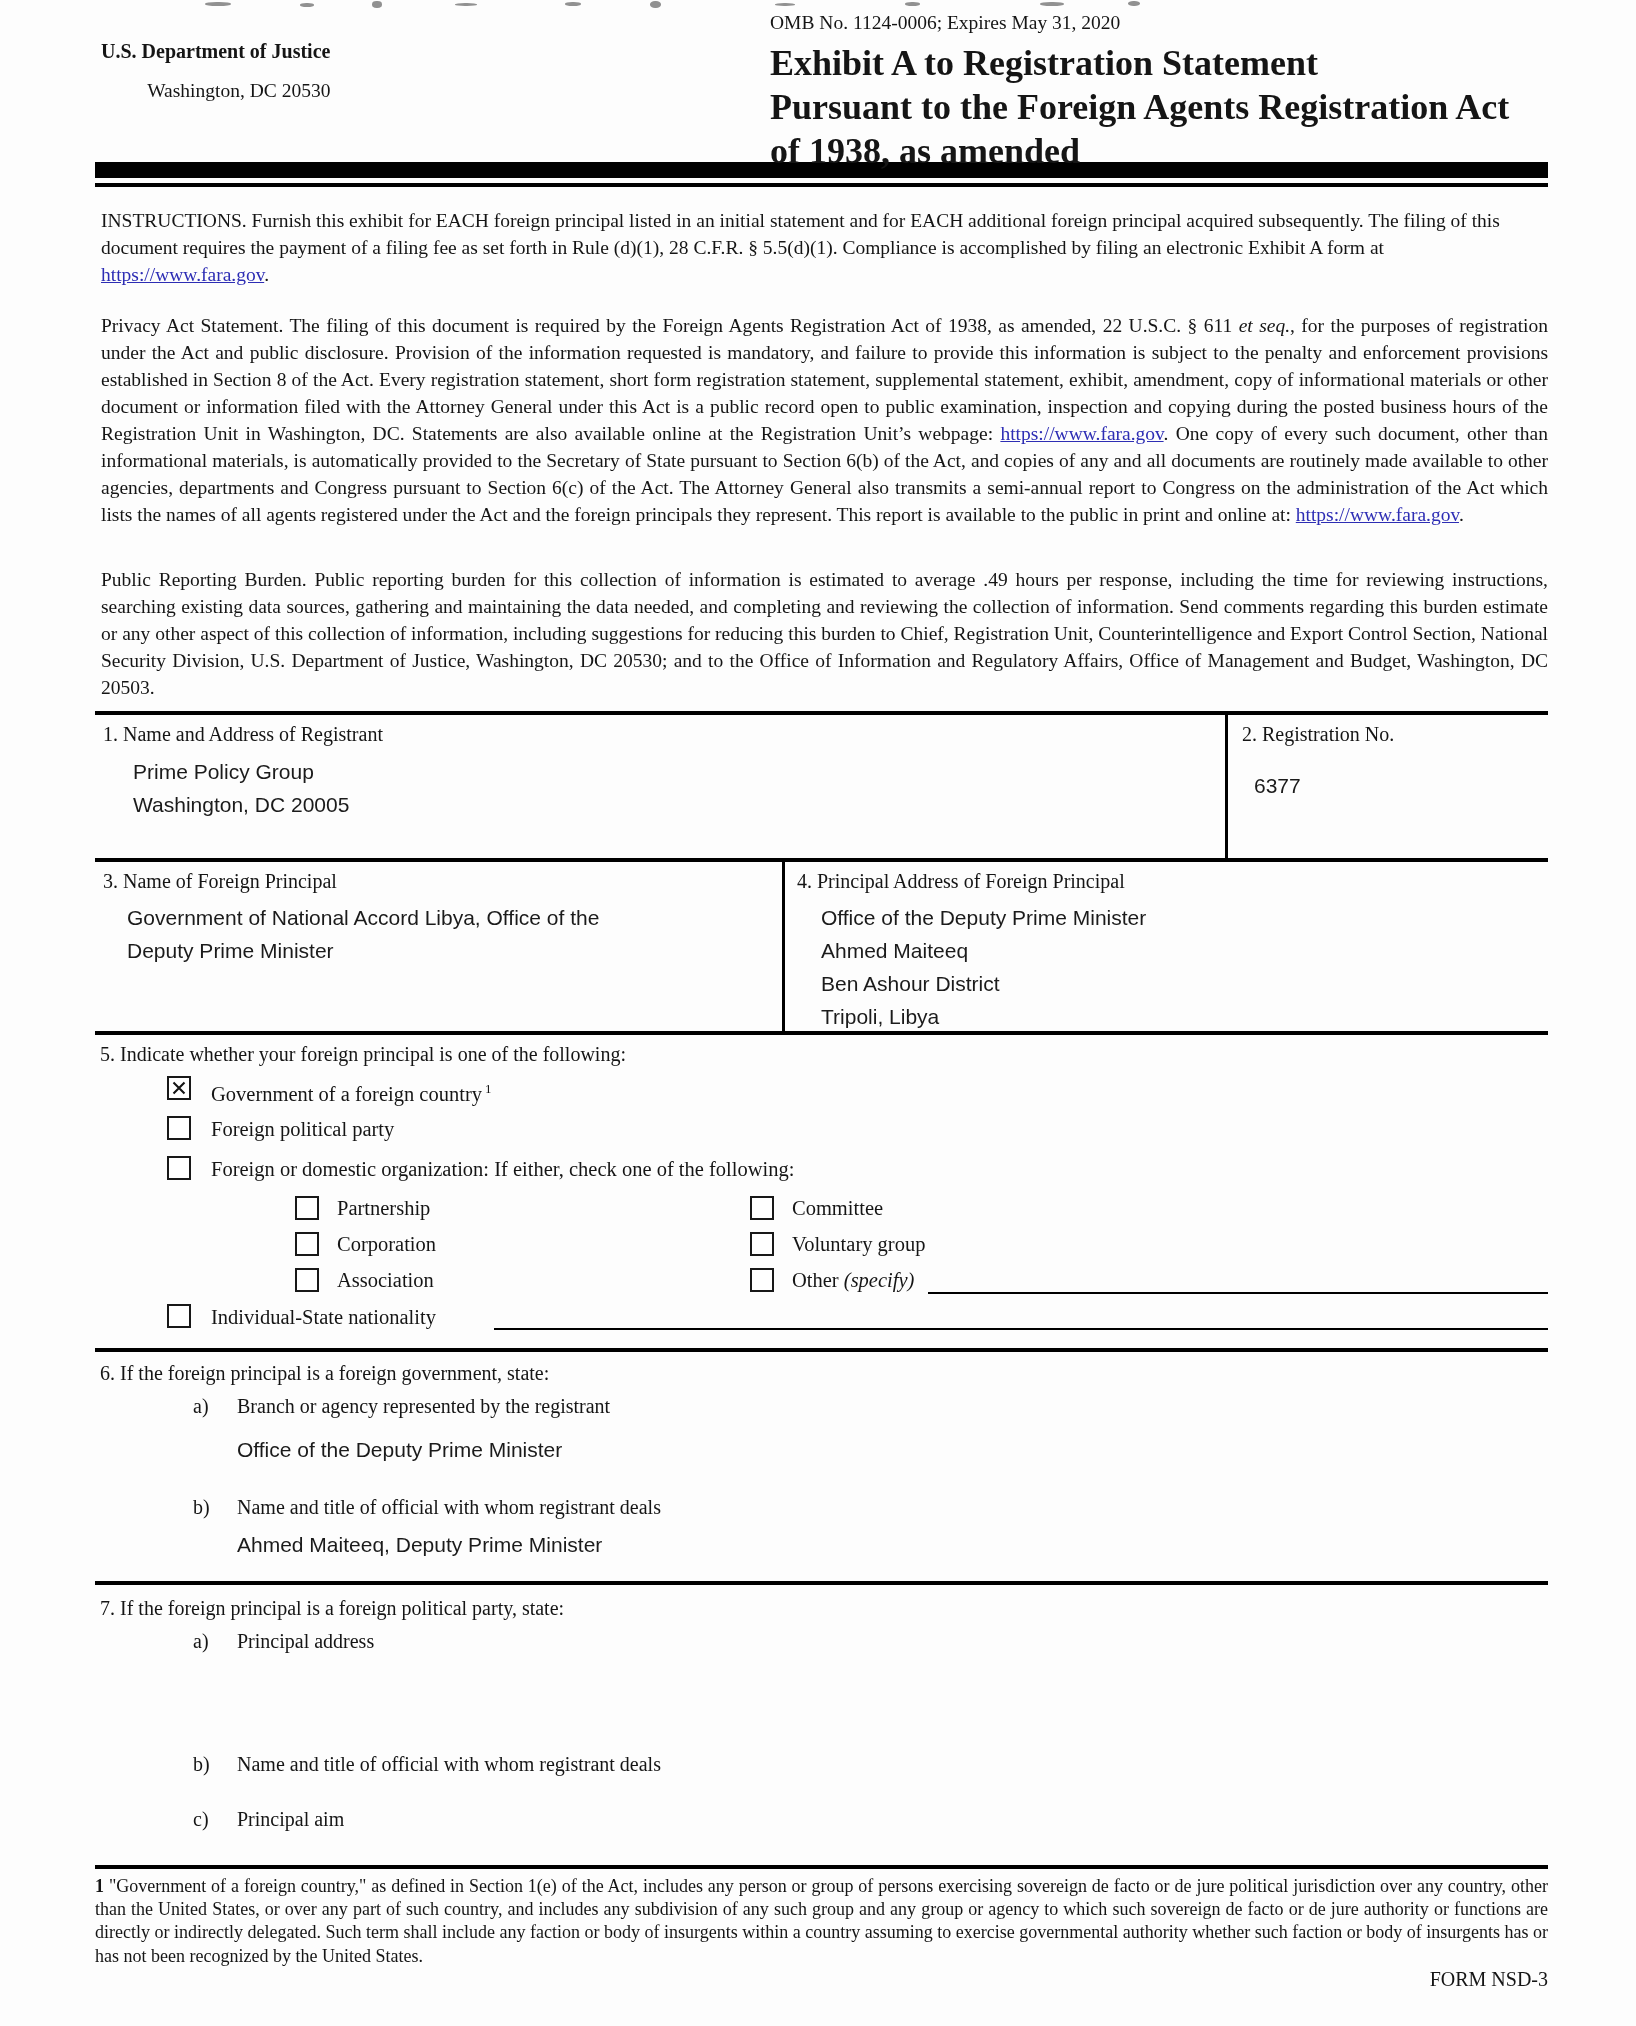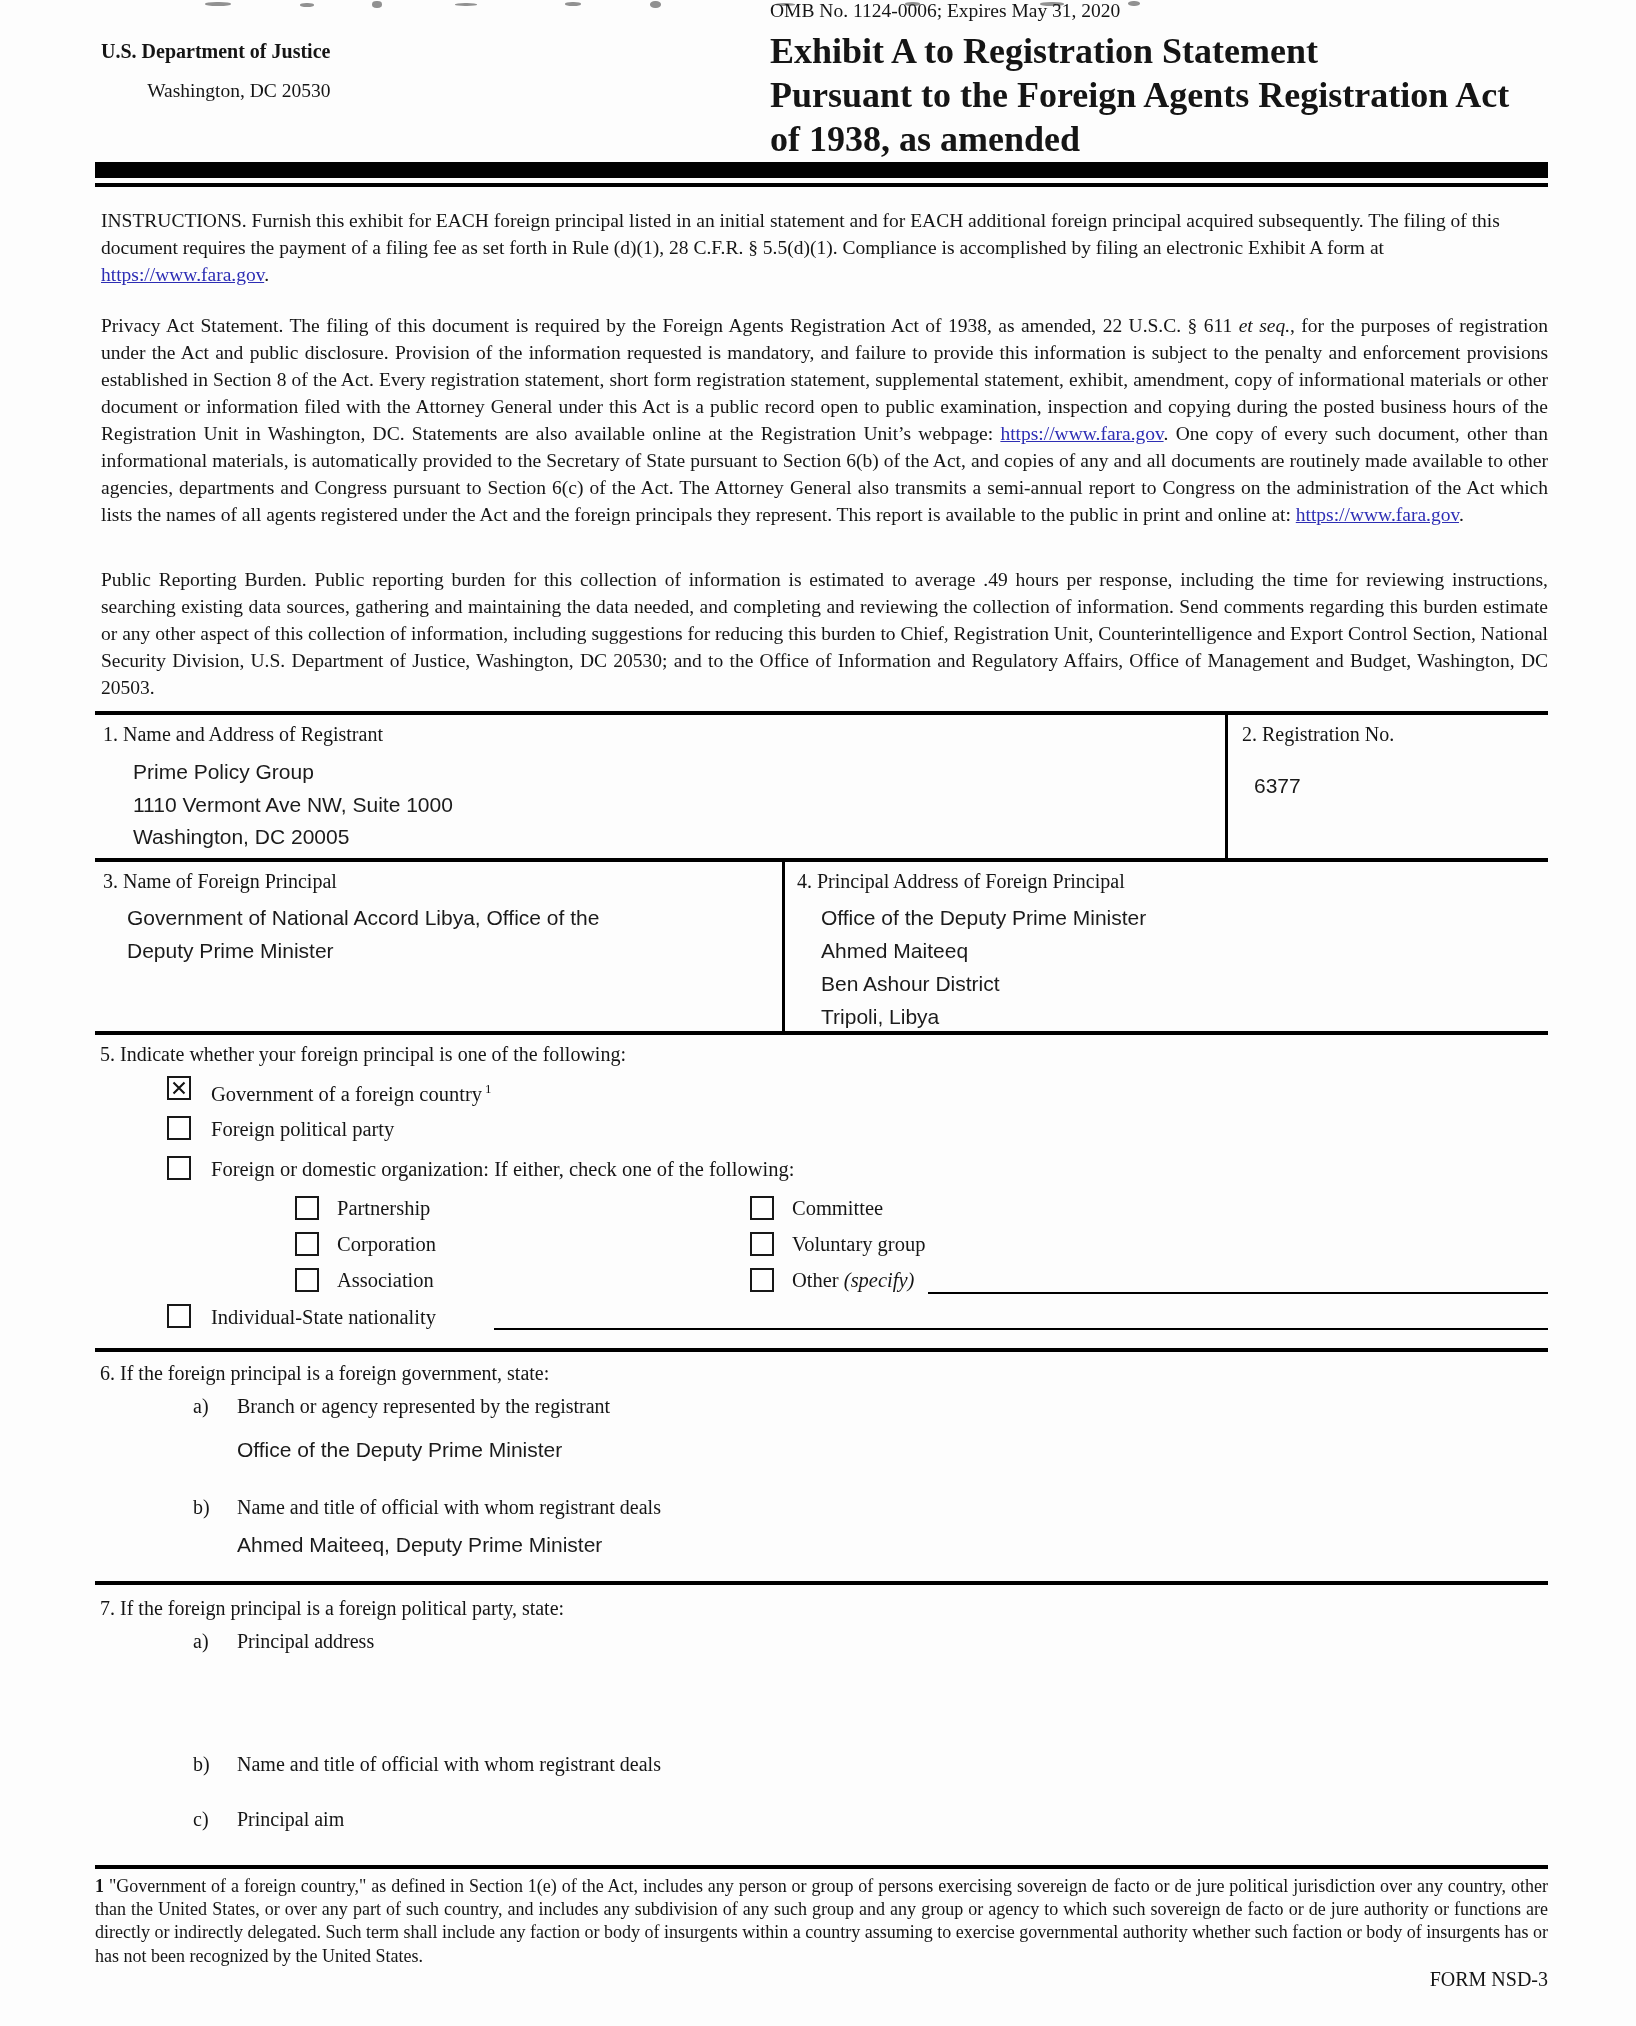--- a/index.html
+++ b/index.html
@@ -11,21 +11,21 @@
   .content{position:absolute;left:95px;top:0;width:1453px;}
 
   
   .artifact{position:absolute;background:#4a4a4a;border-radius:45%;opacity:.6;}
 
   
   .header{position:relative;height:162px;}
   .hdr-left{position:absolute;left:6px;top:40px;text-align:right;}
   .agency{font-weight:bold;font-size:20px;}
   .agency-addr{font-size:19.5px;margin-top:17px;}
-  .hdr-right{position:absolute;left:675px;top:0;right:0;}
+  .hdr-right{position:absolute;left:675px;top:12px;right:0;}
   .omb{font-size:19.5px;}
   .doc-title{margin-top:7px;font-size:36px;font-weight:bold;line-height:44px;}
   .tline{display:block;}
 
   .bar{height:16px;background:#000;}
   .rule1{height:4px;background:#000;margin-top:5px;}
   .hrule{height:4px;background:#000;}
 
   
   .para{font-size:19.5px;line-height:27px;margin:0;padding:0 0 0 6px;}
@@ -122,21 +122,20 @@
     <p class="para p-privacy"><span>Privacy Act Statement.  The filing of this document is required by the Foreign Agents Registration Act of 1938, as amended, 22 U.S.C. § 611 </span><span class="it">et seq.</span><span>, for the purposes of registration under the Act and public disclosure.  Provision of the information requested is mandatory, and failure to provide this information is subject to the penalty and enforcement provisions established in Section 8 of the Act.  Every registration statement, short form registration statement, supplemental statement, exhibit, amendment, copy of informational materials or other document or information filed with the Attorney General under this Act is a public record open to public examination, inspection and copying during the posted business hours of the Registration Unit in Washington, DC.  Statements are also available online at the Registration Unit’s webpage: </span><a class="link">https://www.fara.gov</a><span>. One copy of every such document, other than informational materials, is automatically provided to the Secretary of State pursuant to Section 6(b) of the Act, and copies of any and all documents are routinely made available to other agencies, departments and Congress pursuant to Section 6(c) of the Act.  The Attorney General also transmits a semi-annual report to Congress on the administration of the Act which lists the names of all agents registered under the Act and the foreign principals they represent.  This report is available to the public in print and online at: </span><a class="link">https://www.fara.gov</a><span>.</span></p>
 
     <p class="para p-burden">Public Reporting Burden.  Public reporting burden for this collection of information is estimated to average .49 hours per response, including the time for reviewing instructions, searching existing data sources, gathering and maintaining the data needed, and completing and reviewing the collection of information.  Send comments regarding this burden estimate or any other aspect of this collection of information, including suggestions for reducing this burden to Chief, Registration Unit, Counterintelligence and Export Control Section, National Security Division, U.S. Department of Justice, Washington, DC 20530; and to the Office of Information and Regulatory Affairs, Office of Management and Budget, Washington, DC 20503.</p>
 
     <div class="hrule tbl-rule"></div>
     <div class="trow trow1">
       <div class="tcell cell-1">
         <div class="cell-label">1.  Name and Address of Registrant</div>
         <div class="cell-values sans">
           <div>Prime Policy Group</div>
-          <div>1110 Vermont Ave NW, Suite 1000</div>
           <div>Washington, DC 20005</div>
         </div>
       </div>
       <div class="tcell cell-2">
         <div class="cell-label">2.  Registration No.</div>
         <div class="reg-no sans">6377</div>
       </div>
     </div>
     <div class="hrule"></div>
     <div class="trow trow2">

